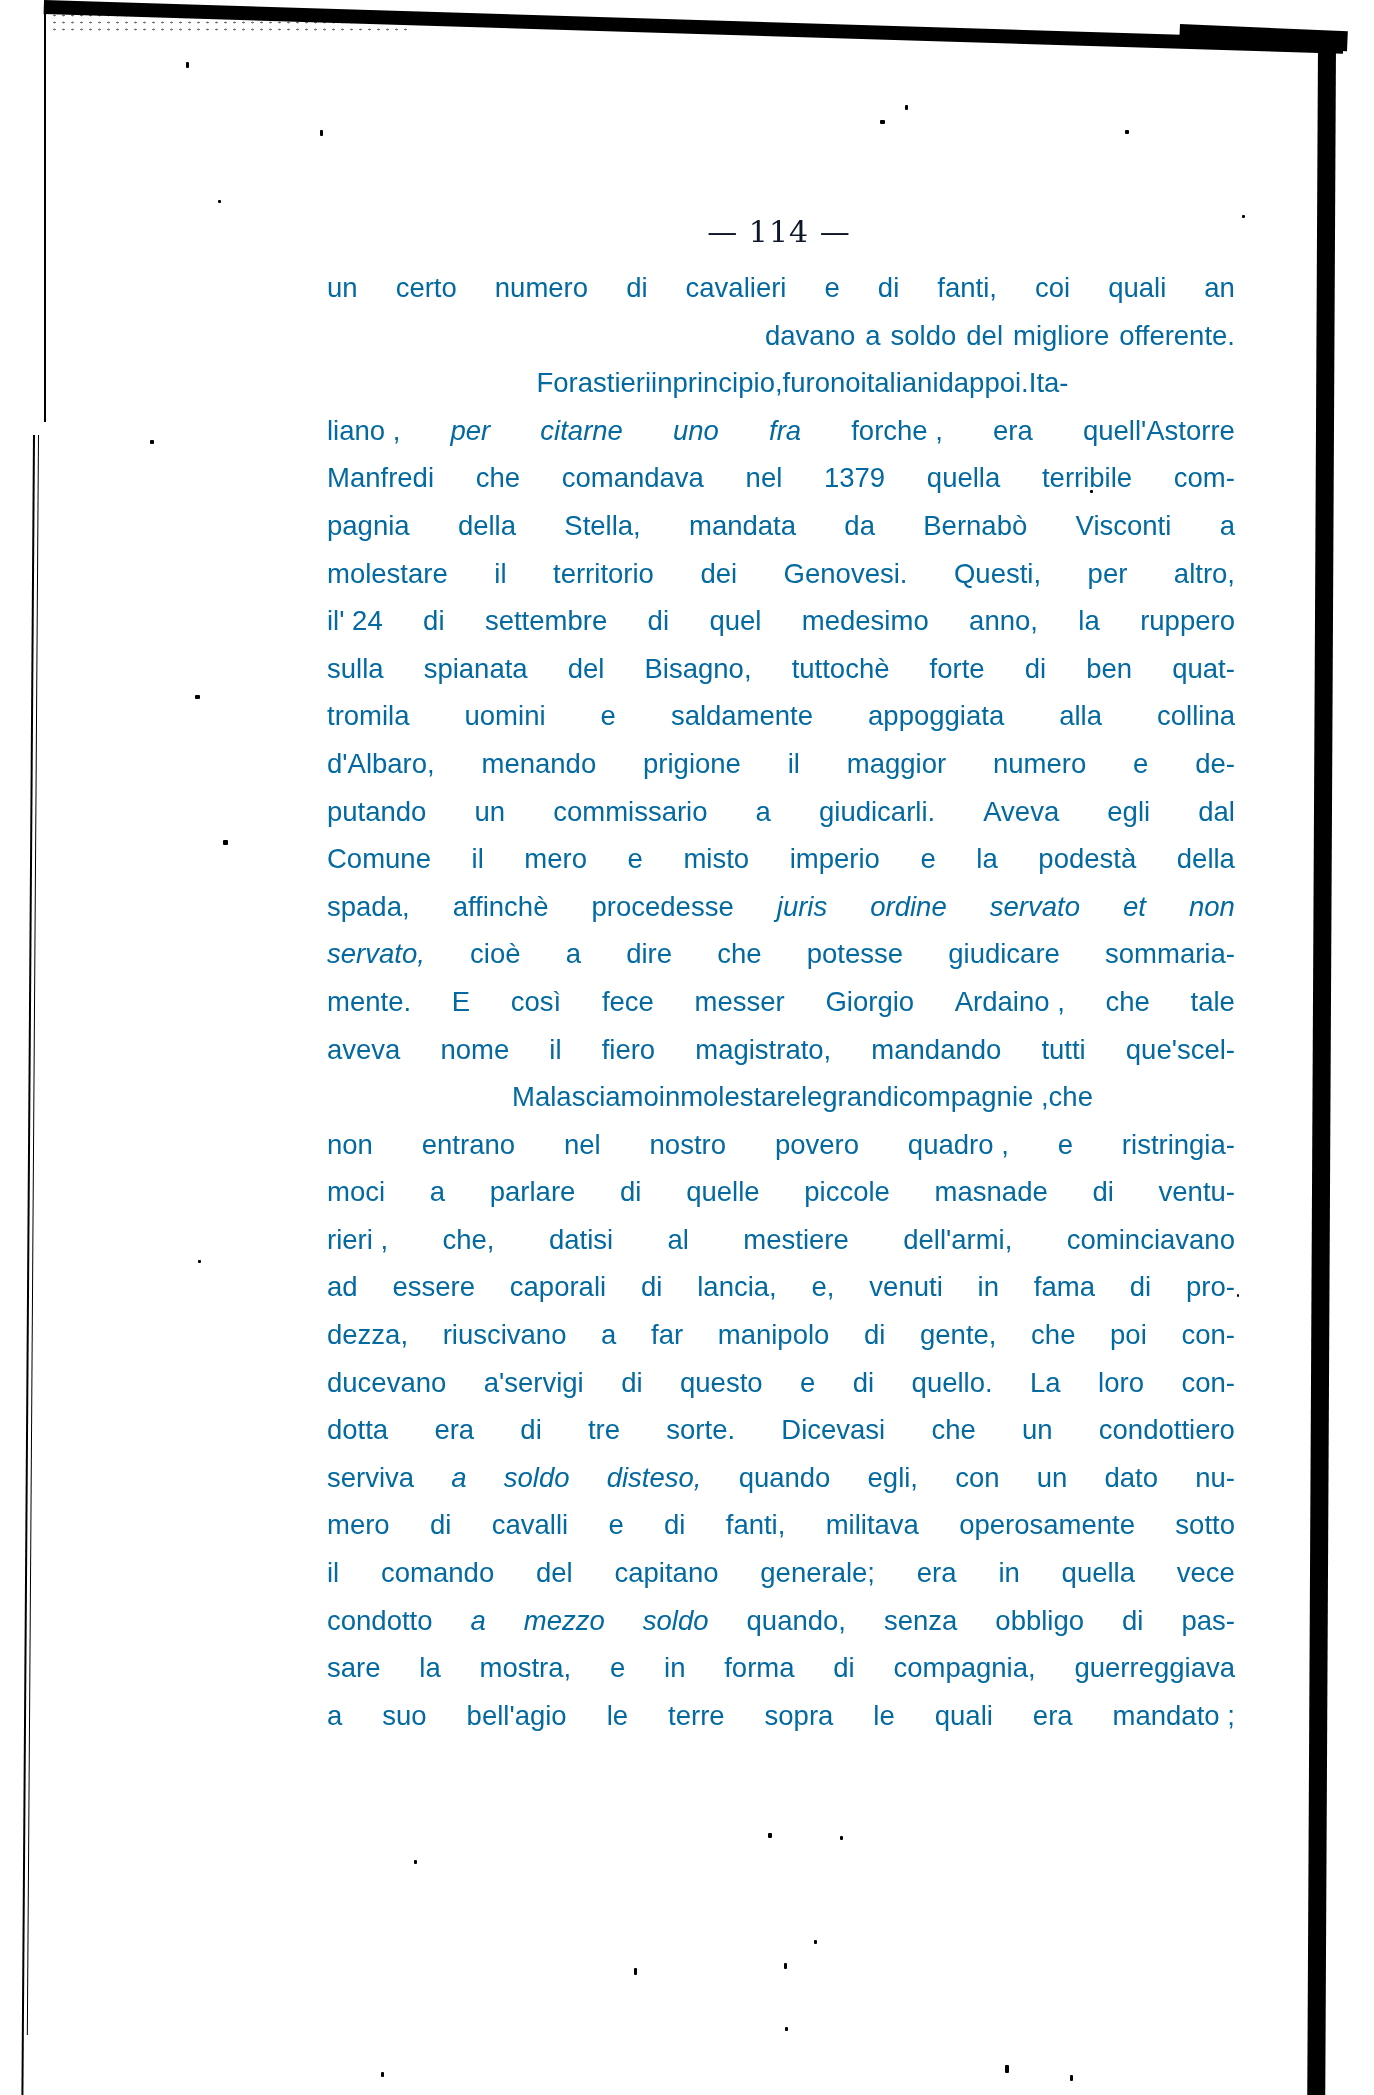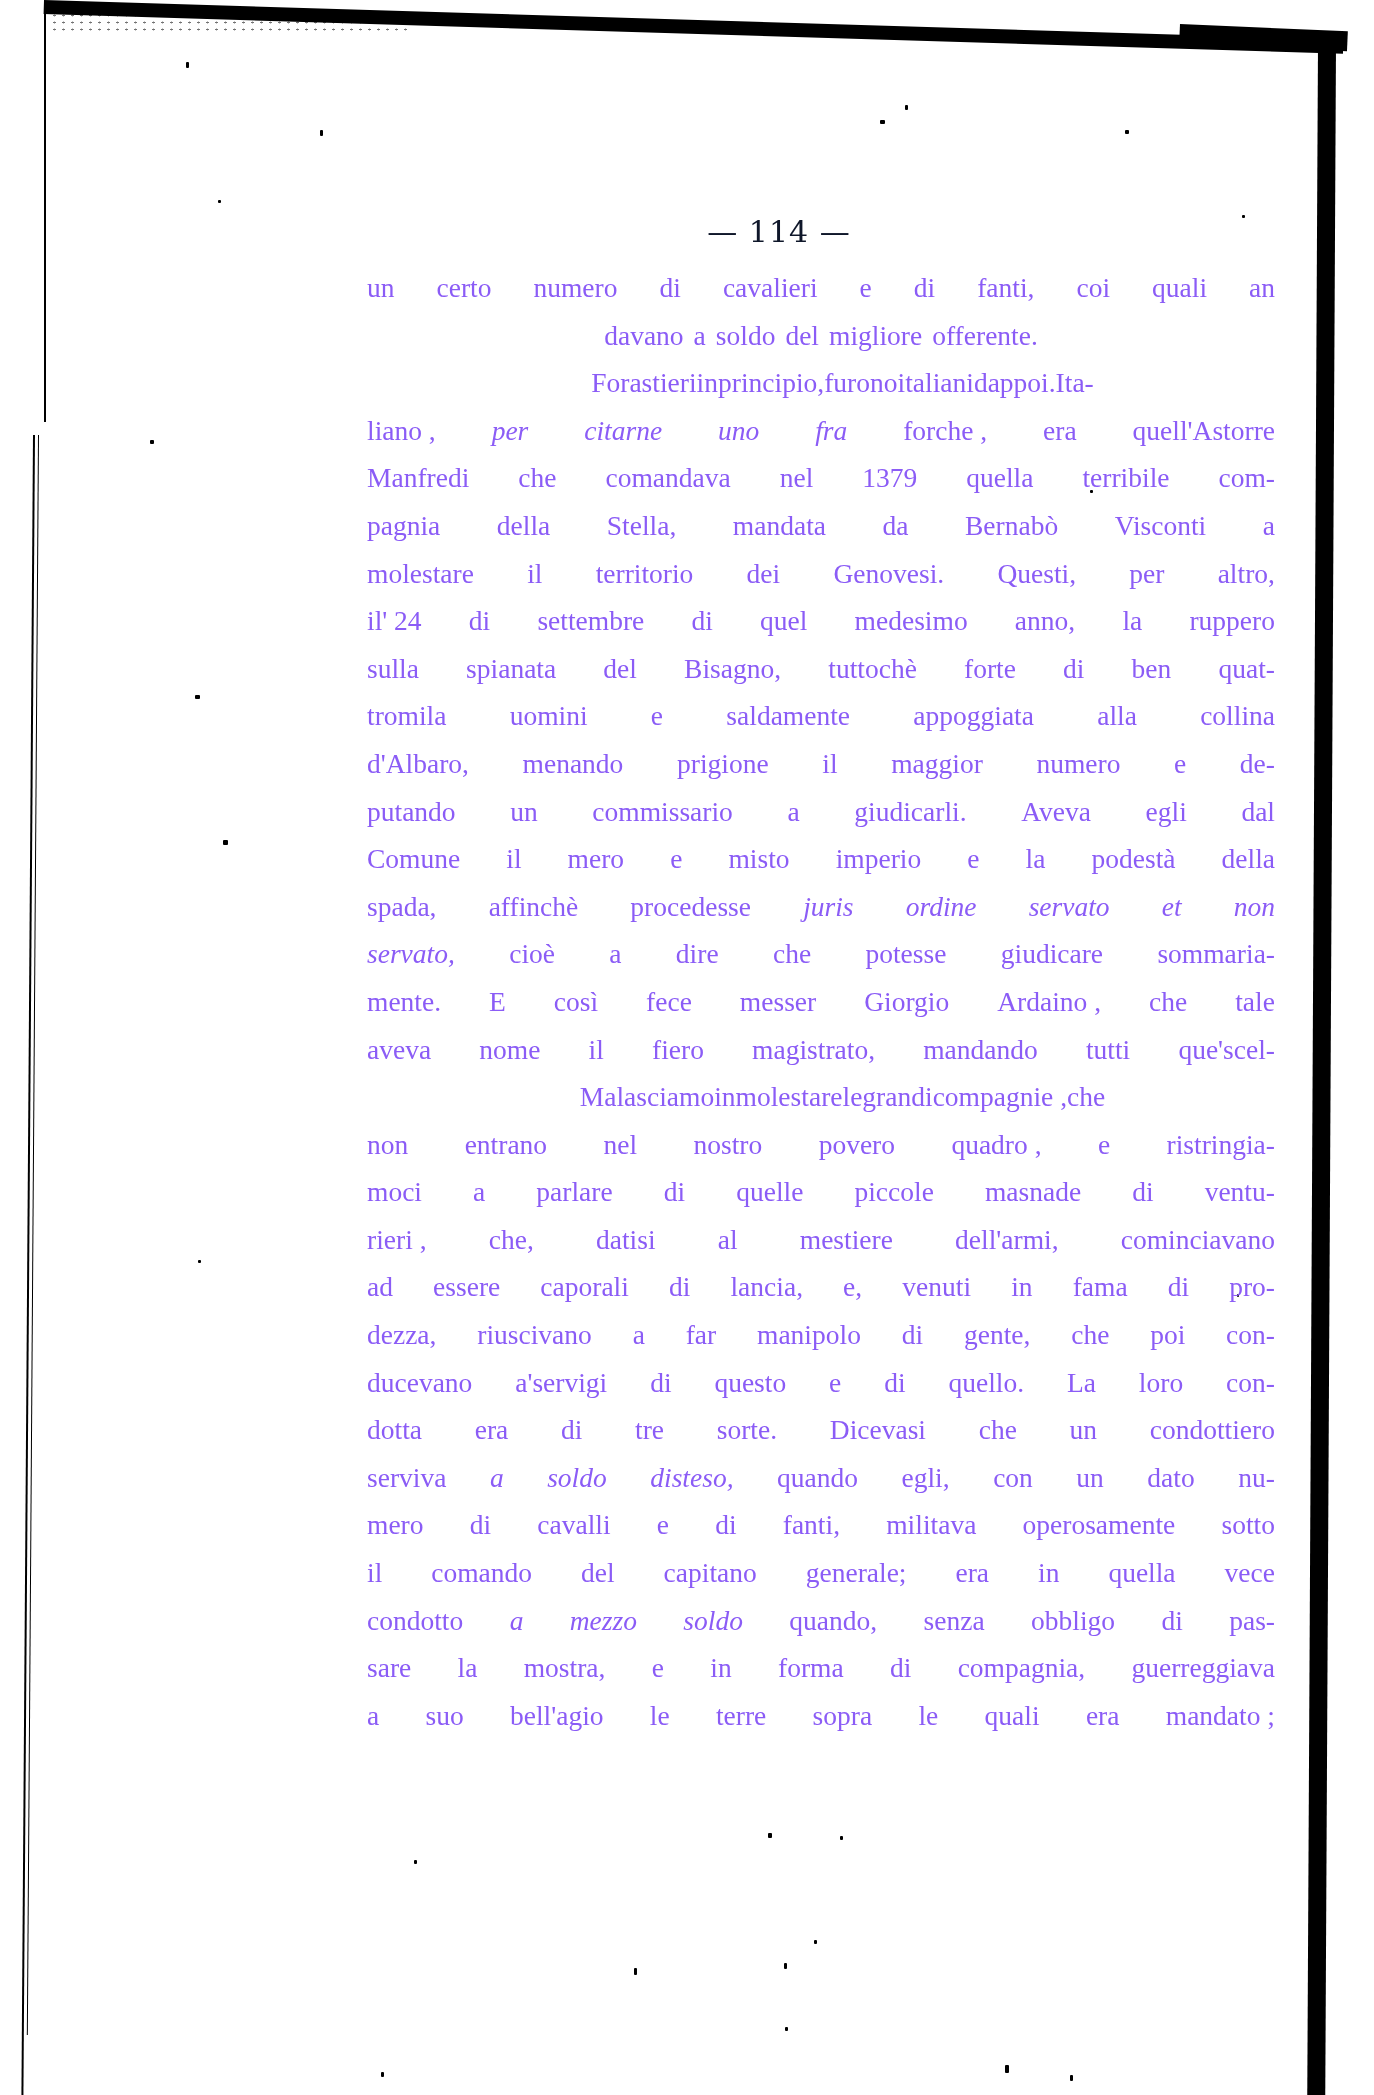--- a/index.html
+++ b/index.html
@@ -38,28 +38,28 @@
   .speck { position: absolute; background: #000; border-radius: 1px; }
 
   
   .page-number {
     position: absolute; left: 0; width: 1374px; top: 214px;
     text-align: center; padding-left: 184px; box-sizing: border-box;
     font-family: "DejaVu Serif", serif; font-size: 30px; color: #0f172a; letter-spacing: 1px;
   }
   .text-block {
     position: absolute; left: 327px; top: 264px; width: 908px;
-    font-family: Liberation Serif, serif; font-size: 27.5px; color: #8b5cf6; margin-left: 40px;
+    font-family: Liberation Sans, sans-serif; font-size: 27.5px; color: #0369a1;
   }
   .line {
     height: 47.6px; line-height: 47.6px; white-space: nowrap;
     text-align: justify; text-align-last: justify;
     display: flex; justify-content: space-between;
   }
-  .line.last { justify-content: center; gap: 10px; }
+  .line.last { justify-content: flex-end; gap: 10px; }
   .line.indent { padding-left: 43px; justify-content: center; }
   .w { display: inline-block; }
   .it { font-style: italic; }
 </style>
 </head>
 <body>
 
 <div class="page">
   <div class="top-band"></div>
   <div class="top-band-thick"></div>

